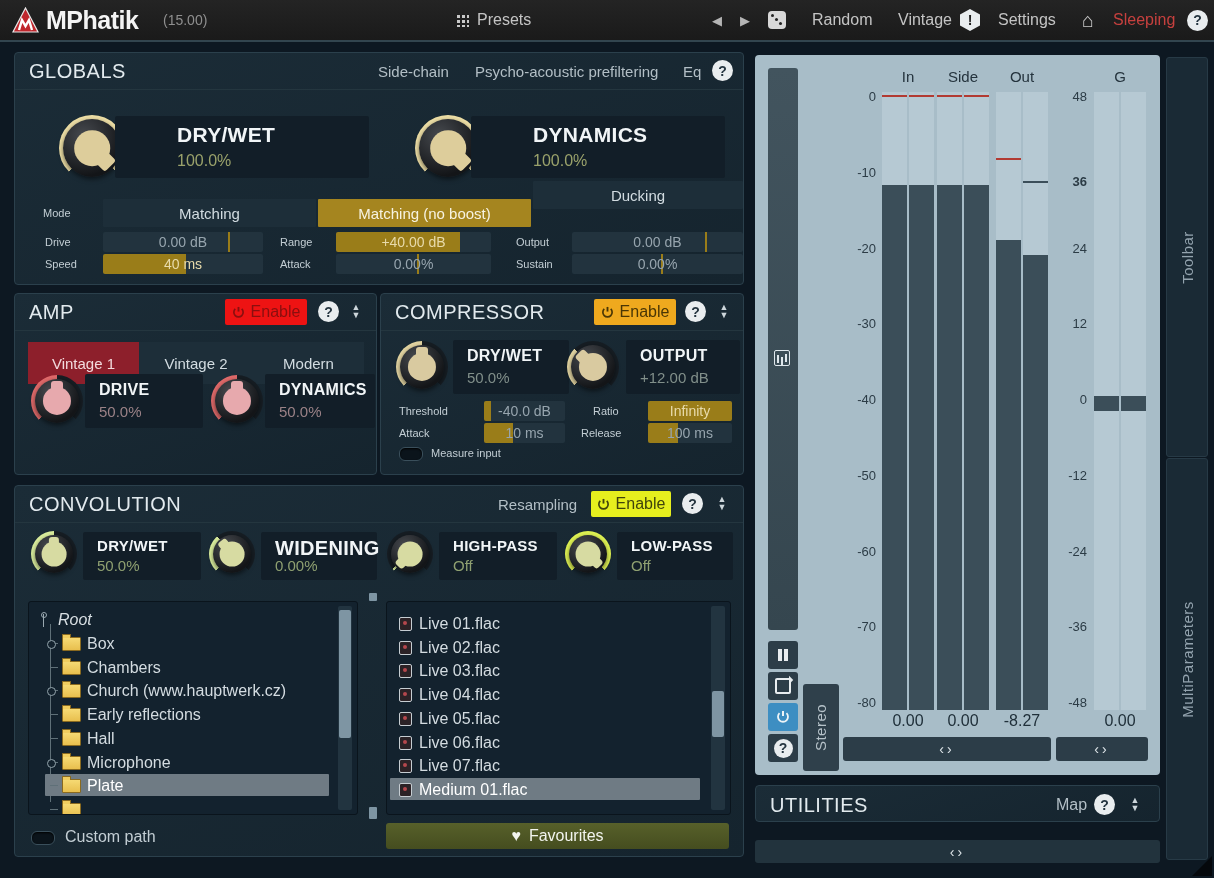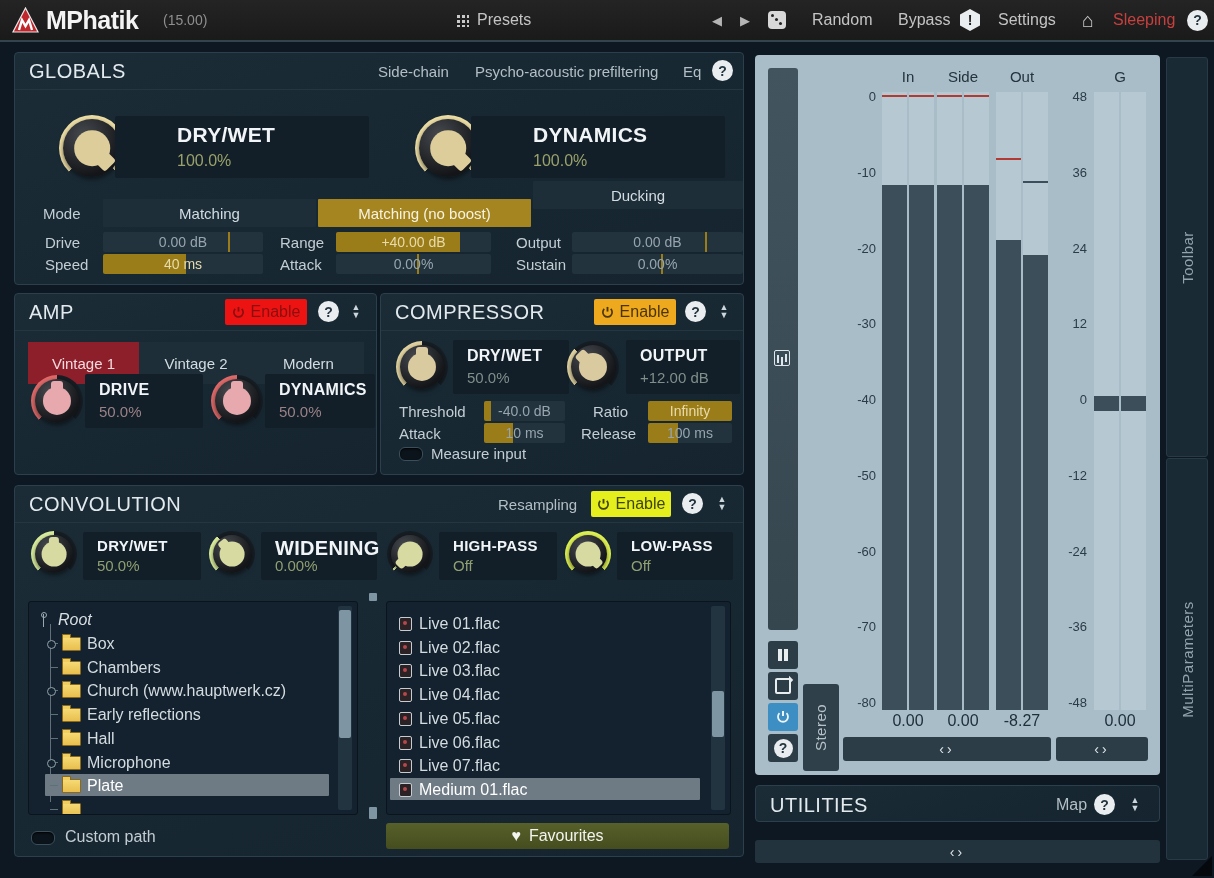--- a/index.html
+++ b/index.html
@@ -33,21 +33,21 @@
   .knob .cap{position:absolute;left:50%;top:50%;width:54%;height:54%;transform:translate(-50%,-50%);border-radius:50%;background:var(--cap);}
   .kbox{position:absolute;background:#121e28;border-radius:2px;}
   .kbox .kl{position:absolute;left:14px;top:7px;font-weight:bold;color:#f1f5f7;letter-spacing:0.3px;}
   .kbox .kv{position:absolute;left:14px;font-size:15px;}
   
   .vbar{position:absolute;height:20px;background:#22333e;border-radius:2px;overflow:hidden;}
   .vbar .fill{position:absolute;left:0;top:0;bottom:0;background:#9a7d19;}
   .vbar .tick{position:absolute;top:0;bottom:0;width:2px;background:#9a7d19;}
   .vbar .val{position:absolute;inset:0;display:flex;align-items:center;justify-content:center;font-size:14px;color:#97a5ae;}
   .vbar .val.lit{color:#e8dbab;}
-  .plabel{position:absolute;color:#c3ced4;font-size:15px;height:20px;display:flex;align-items:center;}
+  .plabel{position:absolute;color:#c3ced4;font-size:11px;height:20px;display:flex;align-items:center;}
   .mode-btn{position:absolute;height:28px;background:#1d2e39;color:#d2dce1;font-size:15px;display:flex;align-items:center;justify-content:center;border-radius:1px;}
   .mode-btn.sel{background:#a5851f;color:#f7f3e2;}
   .amp-tab{position:absolute;height:42px;background:#1d2e39;color:#d2dce1;font-size:15px;display:flex;align-items:center;justify-content:center;}
   .amp-tab.sel{background:#8d1f2b;color:#f2dadd;}
   .toggle{position:absolute;width:22px;height:12px;border-radius:6px;background:#0b141b;border:1px solid #3a4f5b;box-shadow:inset 0 1px 2px #000;}
   
   .listbox{position:absolute;background:#13222e;border:1px solid #0a141c;border-radius:3px;overflow:hidden;}
   .sbar-v{position:absolute;width:14px;background:#223440;border-radius:2px;}
   .sbar-v .handle{position:absolute;left:1px;right:1px;background:#7e95a3;border-radius:2px;}
   .row-label{color:#d4dce1;font-size:16px;white-space:nowrap;}
@@ -99,21 +99,21 @@
     <div class="tb-item" style="left:455px;gap:8px;">
       <span class="grid-dots"></span>
       <span>Presets</span>
     </div>
     <div class="tb-item tb-arrow" style="left:712px;">◀</div>
     <div class="tb-item tb-arrow" style="left:740px;">▶</div>
     <div class="tb-item" style="left:768px;">
         <span class="dice"></span>
       </div>
     <div class="tb-item" style="left:812px;">Random</div>
-    <div class="tb-item" style="left:898px;">Bypass</div>
+    <div class="tb-item" style="left:898px;">Vintage</div>
     <div class="tb-item" style="left:960px;">
         <span class="hex-warn">!</span>
       </div>
     <div class="tb-item" style="left:998px;">Settings</div>
     <div class="tb-item" style="left:1082px;">
         <span class="home-glyph">⌂</span>
       </div>
     <div class="tb-item" style="left:1113px;color:#c6403e;">Sleeping</div>
     <div class="tb-item" style="left:1187px;">
         <span class="circle-help">?</span>
@@ -476,21 +476,21 @@
         <div class="mscale" style="left: 83px; top: 41px;">0</div>
         <div class="mscale" style="left: 83px; top: 116.75px;">-10</div>
         <div class="mscale" style="left: 83px; top: 192.5px;">-20</div>
         <div class="mscale" style="left: 83px; top: 268.25px;">-30</div>
         <div class="mscale" style="left: 83px; top: 344px;">-40</div>
         <div class="mscale" style="left: 83px; top: 419.75px;">-50</div>
         <div class="mscale" style="left: 83px; top: 495.5px;">-60</div>
         <div class="mscale" style="left: 83px; top: 571.25px;">-70</div>
         <div class="mscale" style="left: 83px; top: 647px;">-80</div>
         <div class="mscale" style="left: 294px; top: 41px;">48</div>
-        <div class="mscale" style="left: 294px; top: 117px;">36</div>
+        <div class="mscale" style="left: 294px; top: 126px; font-weight: bold;">36</div>
         <div class="mscale" style="left: 294px; top: 192.5px;">24</div>
         <div class="mscale" style="left: 294px; top: 268.25px;">12</div>
         <div class="mscale" style="left: 294px; top: 344px;">0</div>
         <div class="mscale" style="left: 294px; top: 419.75px;">-12</div>
         <div class="mscale" style="left: 294px; top: 495.5px;">-24</div>
         <div class="mscale" style="left: 294px; top: 571.25px;">-36</div>
         <div class="mscale" style="left: 294px; top: 647px;">-48</div>
         <div class="mcol" style="left: 127px;">
           <div class="mfill" style="top: 93.385px; bottom: 0px;"></div>
           <div class="mpeak" style="top: 3px; background: rgb(178, 58, 50);"></div>

